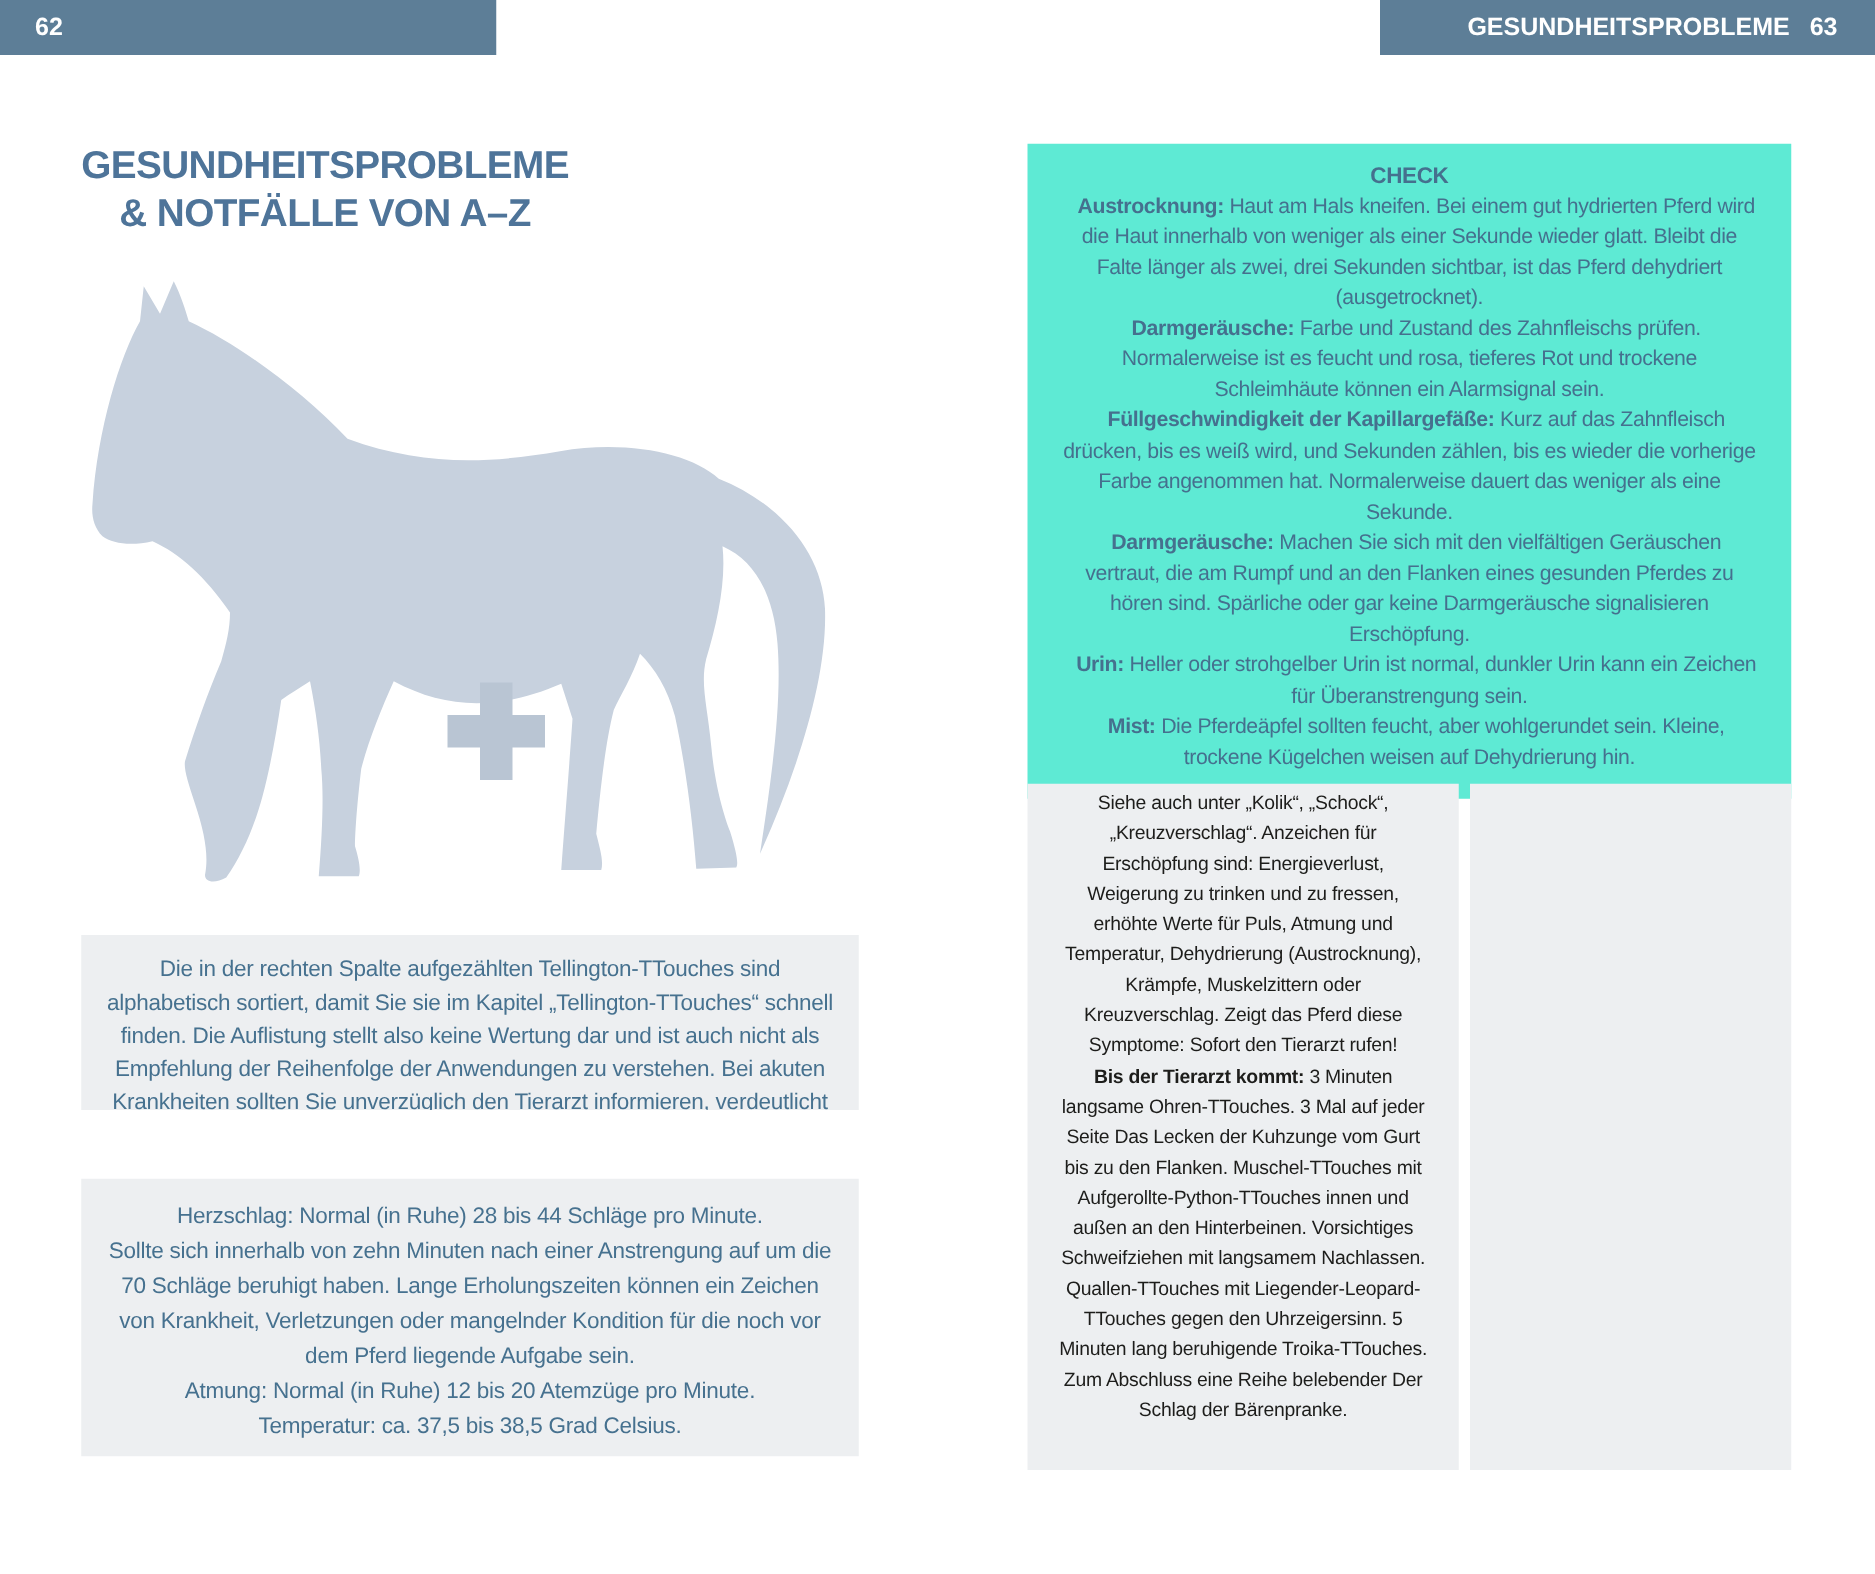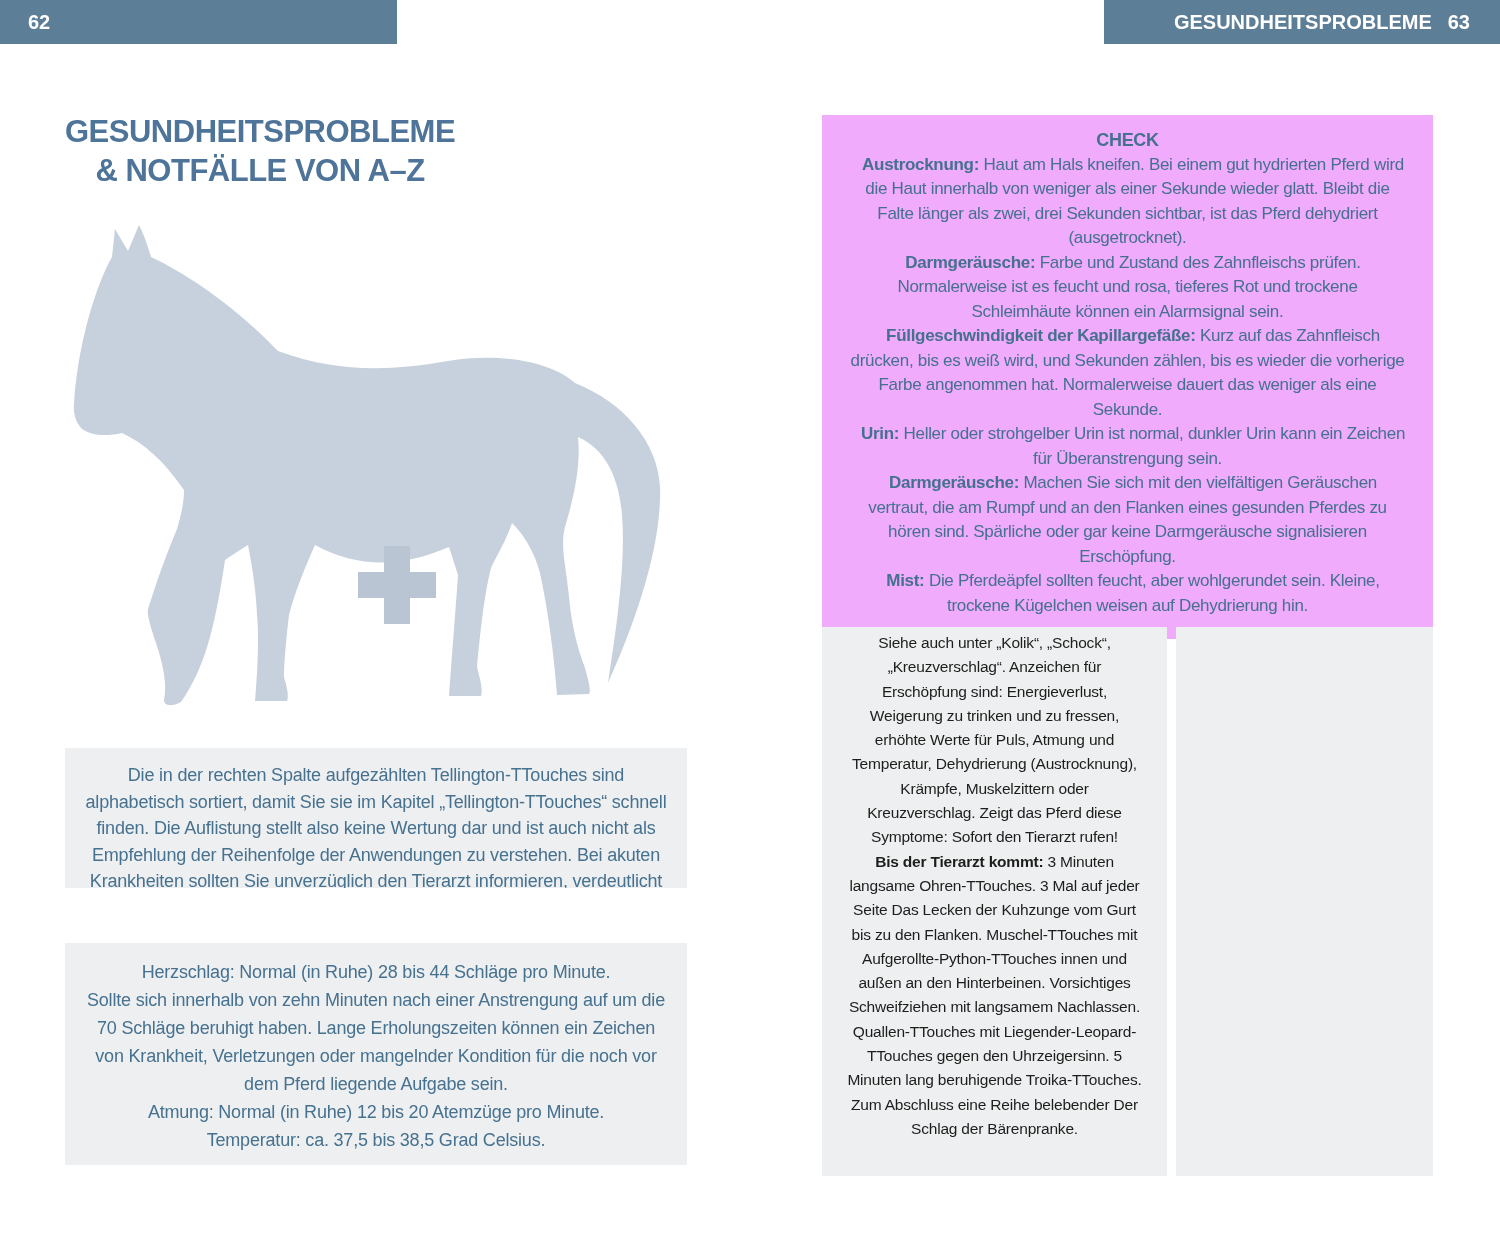--- a/index.html
+++ b/index.html
@@ -14,21 +14,21 @@
   .title{position:absolute;left:65px;top:112px;color:#4e7499;font-weight:bold;
          font-size:31px;line-height:39px;letter-spacing:-0.5px;}
   .horse-wrap{position:absolute;left:60px;top:215px;width:650px;height:500px;}
   .gray-box{position:absolute;left:65px;width:622px;background:#edeff1;box-sizing:border-box;
             color:#46718f;overflow:hidden;}
   .info-box{top:748px;height:140px;padding:14px 20px;font-size:18px;line-height:26.5px;letter-spacing:-0.2px;}
   .normal-box{top:943px;height:222px;padding:15px 20px;font-size:18px;line-height:28px;letter-spacing:-0.2px;}
   .normal-box .hd{font-weight:bold;font-size:19px;color:#436f90;margin-bottom:2px;}
   .inline-icon{display:inline-block;width:20px;height:20px;vertical-align:-4px;margin-left:6px;}
   
-  .check-box{position:absolute;left:822px;top:115px;width:611px;height:524px;background:#f0abfc;
+  .check-box{position:absolute;left:822px;top:115px;width:611px;height:524px;background:#5eead4;
              box-sizing:border-box;padding:13px 26px;color:#45708e;font-size:17px;
              line-height:24.5px;letter-spacing:-0.3px;overflow:hidden;}
   .check-box .hd{font-weight:bold;font-size:18px;}
   .check-box p{margin:0;}
   .check-box .lbl{font-weight:bold;margin-left:11px;}
   .sec-head{position:absolute;left:822px;top:583px;color:#45708e;font-weight:bold;
             font-size:24px;letter-spacing:-0.3px;display:flex;align-items:center;}
   .sec-icon{display:inline-block;width:25px;height:25px;margin-left:12px;}
   .cols{position:absolute;left:822px;top:627px;width:611px;height:549px;display:flex;gap:9px;}
   .col{background:#edeff1;box-sizing:border-box;overflow:hidden;color:#1d1d1b;}
@@ -125,22 +125,22 @@
     <div>Sollte sich innerhalb von zehn Minuten nach einer Anstrengung auf um die 70 Schläge beruhigt haben. Lange Erholungszeiten können ein Zeichen von Krankheit, Verletzungen oder mangelnder Kondition für die noch vor dem Pferd liegende Aufgabe sein.</div>
     <div>Atmung: Normal (in Ruhe) 12 bis 20 Atemzüge pro Minute.</div>
     <div>Temperatur: ca. 37,5 bis 38,5 Grad Celsius.</div>
   </div>
 
   <div class="check-box">
     <div class="hd">CHECK</div>
     <p><span class="lbl">Austrocknung:</span> <span>Haut am Hals kneifen. Bei einem gut hydrierten Pferd wird die Haut innerhalb von weniger als einer Sekunde wieder glatt. Bleibt die Falte länger als zwei, drei Sekunden sichtbar, ist das Pferd dehydriert (ausgetrocknet).</span></p>
     <p><span class="lbl">Darmgeräusche:</span> <span>Farbe und Zustand des Zahnfleischs prüfen. Normalerweise ist es feucht und rosa, tieferes Rot und trockene Schleimhäute können ein Alarmsignal sein.</span></p>
     <p><span class="lbl">Füllgeschwindigkeit der Kapillargefäße:</span> <span>Kurz auf das Zahnfleisch drücken, bis es weiß wird, und Sekunden zählen, bis es wieder die vorherige Farbe angenommen hat. Normalerweise dauert das weniger als eine Sekunde.</span></p>
+    <p><span class="lbl">Darmgeräusche:</span> <span>Machen Sie sich mit den vielfältigen Geräuschen vertraut, die am Rumpf und an den Flanken eines gesunden Pferdes zu hören sind. Spärliche oder gar keine Darmgeräusche signalisieren Erschöpfung.</span></p>
     <p><span class="lbl">Urin:</span> <span>Heller oder strohgelber Urin ist normal, dunkler Urin kann ein Zeichen für Überanstrengung sein.</span></p>
-    <p><span class="lbl">Darmgeräusche:</span> <span>Machen Sie sich mit den vielfältigen Geräuschen vertraut, die am Rumpf und an den Flanken eines gesunden Pferdes zu hören sind. Spärliche oder gar keine Darmgeräusche signalisieren Erschöpfung.</span></p>
     <p><span class="lbl">Mist:</span> <span>Die Pferdeäpfel sollten feucht, aber wohlgerundet sein. Kleine, trockene Kügelchen weisen auf Dehydrierung hin.</span></p>
   </div>
 
 
   <div class="cols">
     <div class="col col-left">
       <p>Siehe auch unter „Kolik“, „Schock“, „Kreuzverschlag“. Anzeichen für Erschöpfung sind: Energieverlust, Weigerung zu trinken und zu fressen, erhöhte Werte für Puls, Atmung und Temperatur, Dehydrierung (Austrocknung), Krämpfe, Muskelzittern oder Kreuzverschlag. Zeigt das Pferd diese Symptome: Sofort den Tierarzt rufen!</p>
       <p><span class="lbl">Bis der Tierarzt kommt:</span> <span>3 Minuten langsame Ohren-TTouches. 3 Mal auf jeder Seite Das Lecken der Kuhzunge vom Gurt bis zu den Flanken. Muschel-TTouches mit Aufgerollte-Python-TTouches innen und außen an den Hinterbeinen. Vorsichtiges Schweifziehen mit langsamem Nachlassen. Quallen-TTouches mit Liegender-Leopard-TTouches gegen den Uhrzeigersinn. 5 Minuten lang beruhigende Troika-TTouches. Zum Abschluss eine Reihe belebender Der Schlag der Bärenpranke.</span></p>
     </div>
     <div class="col col-right">

